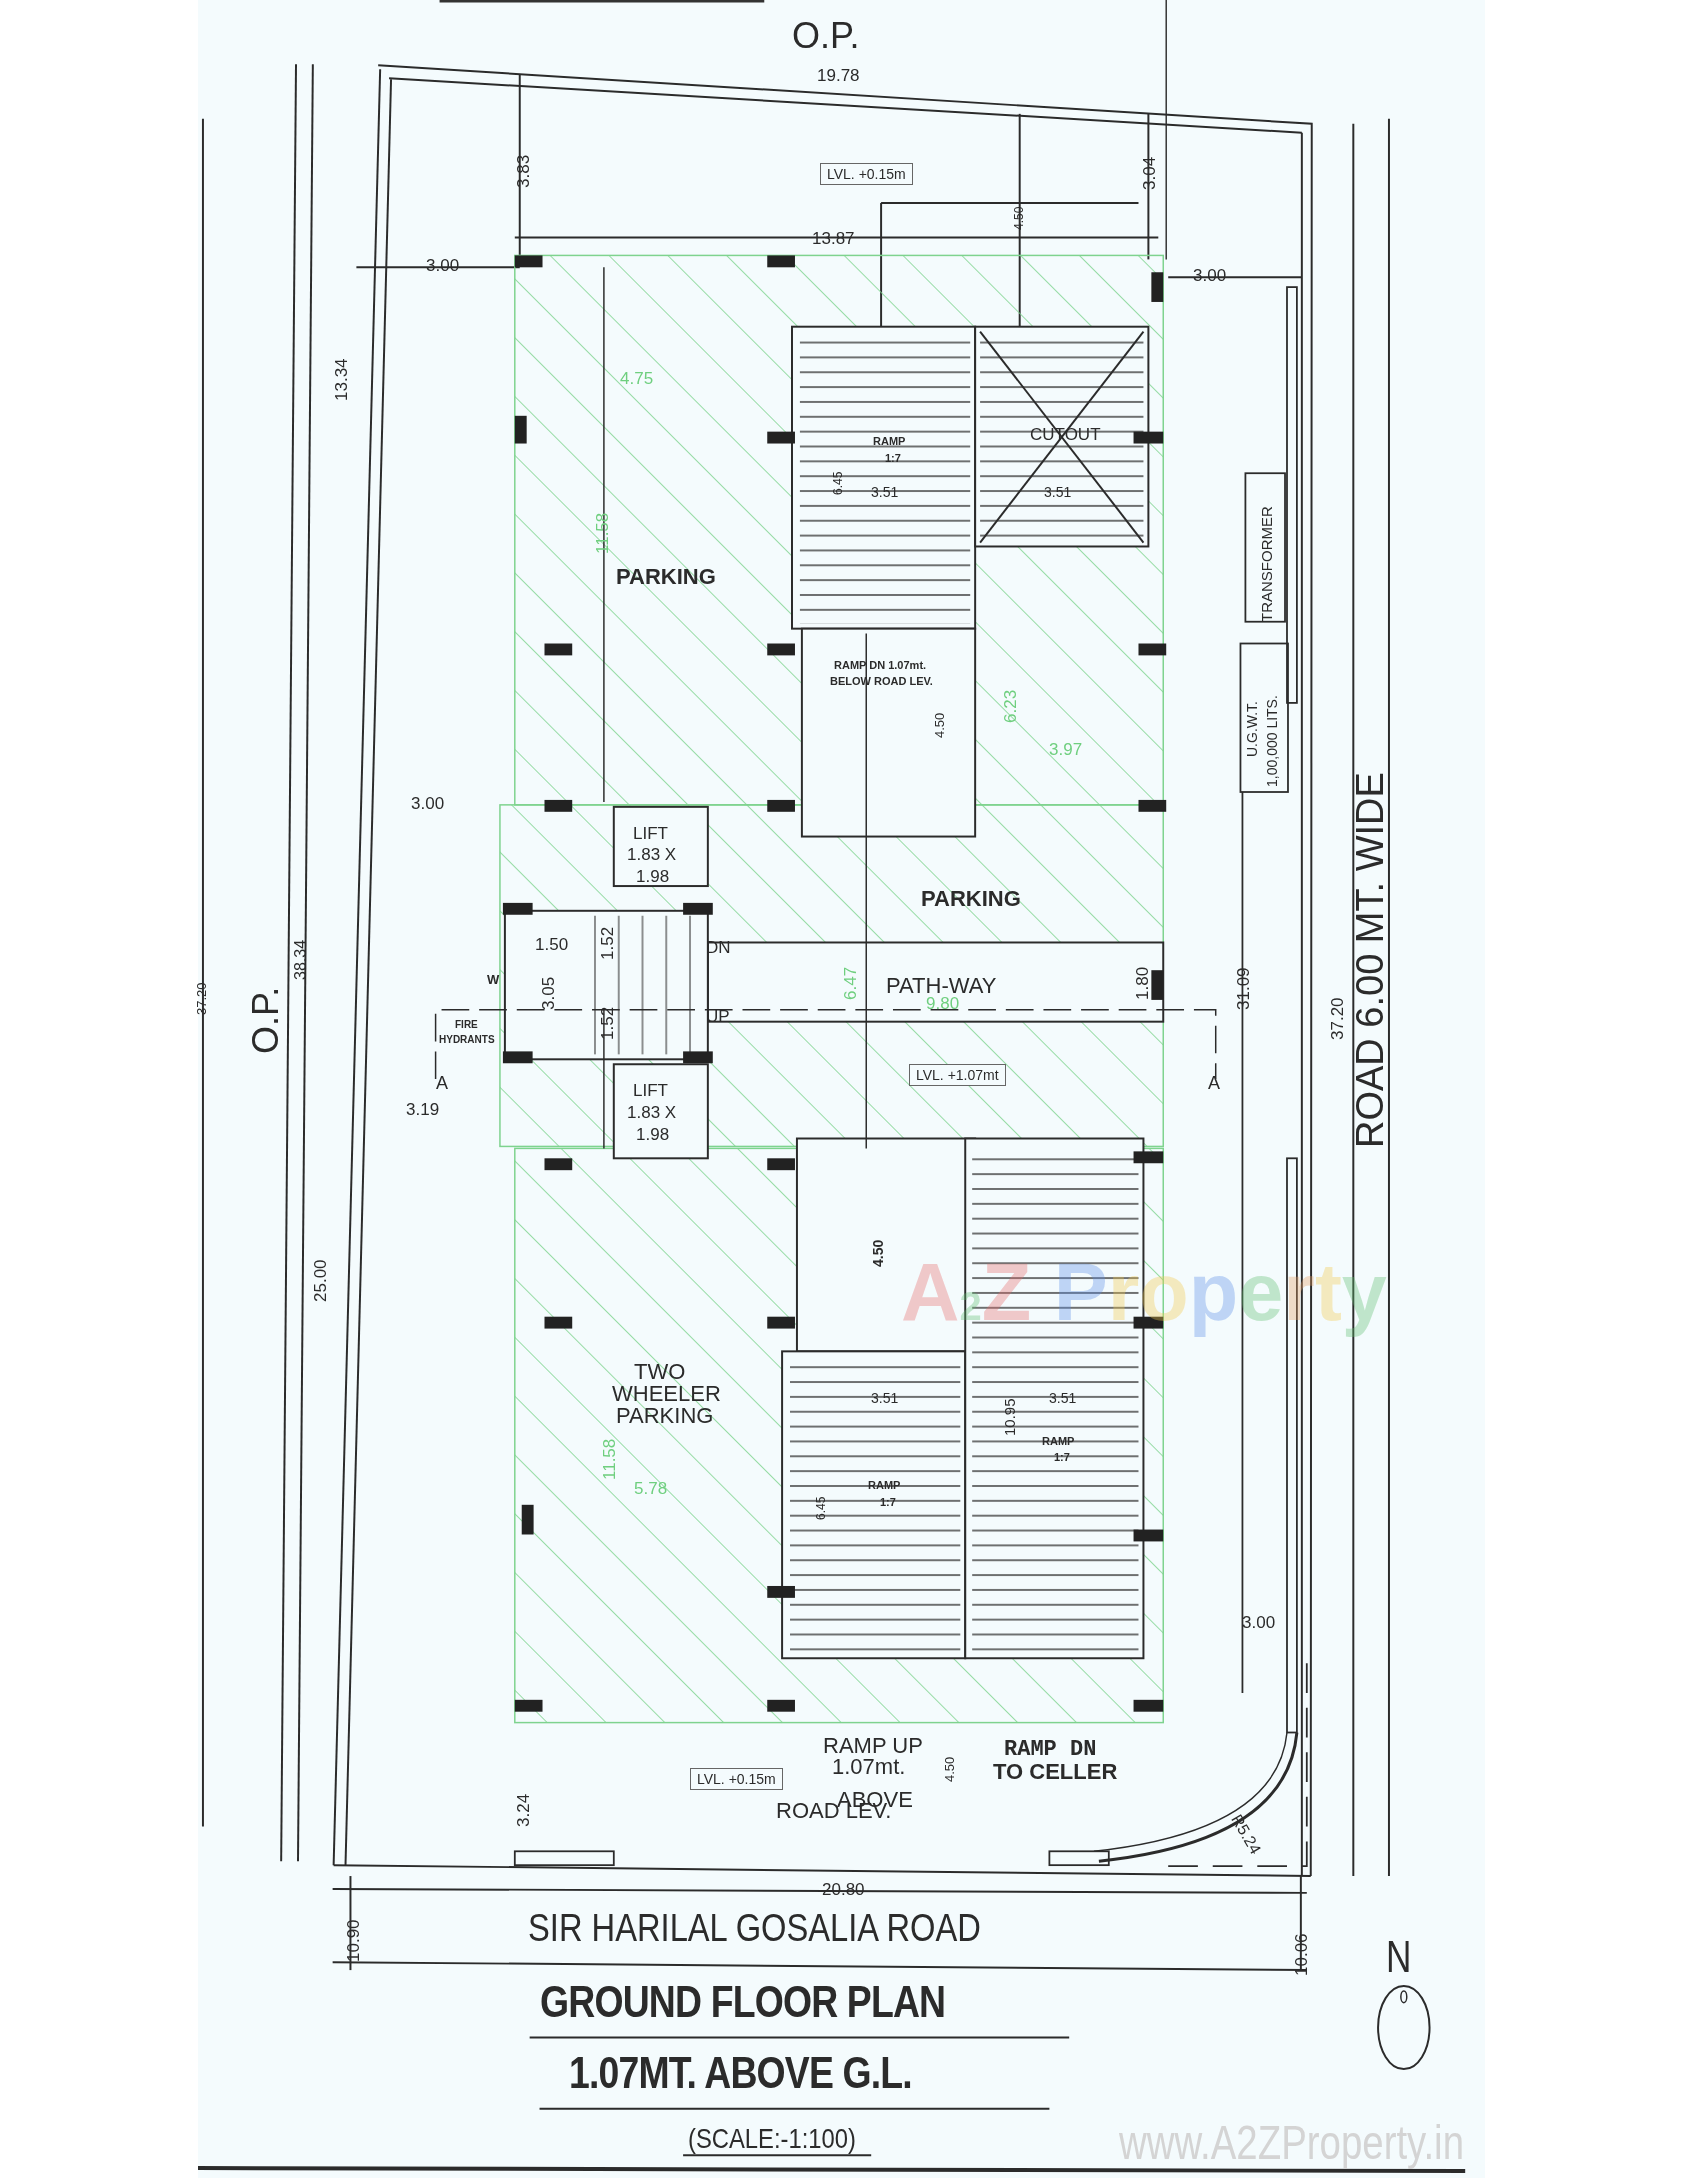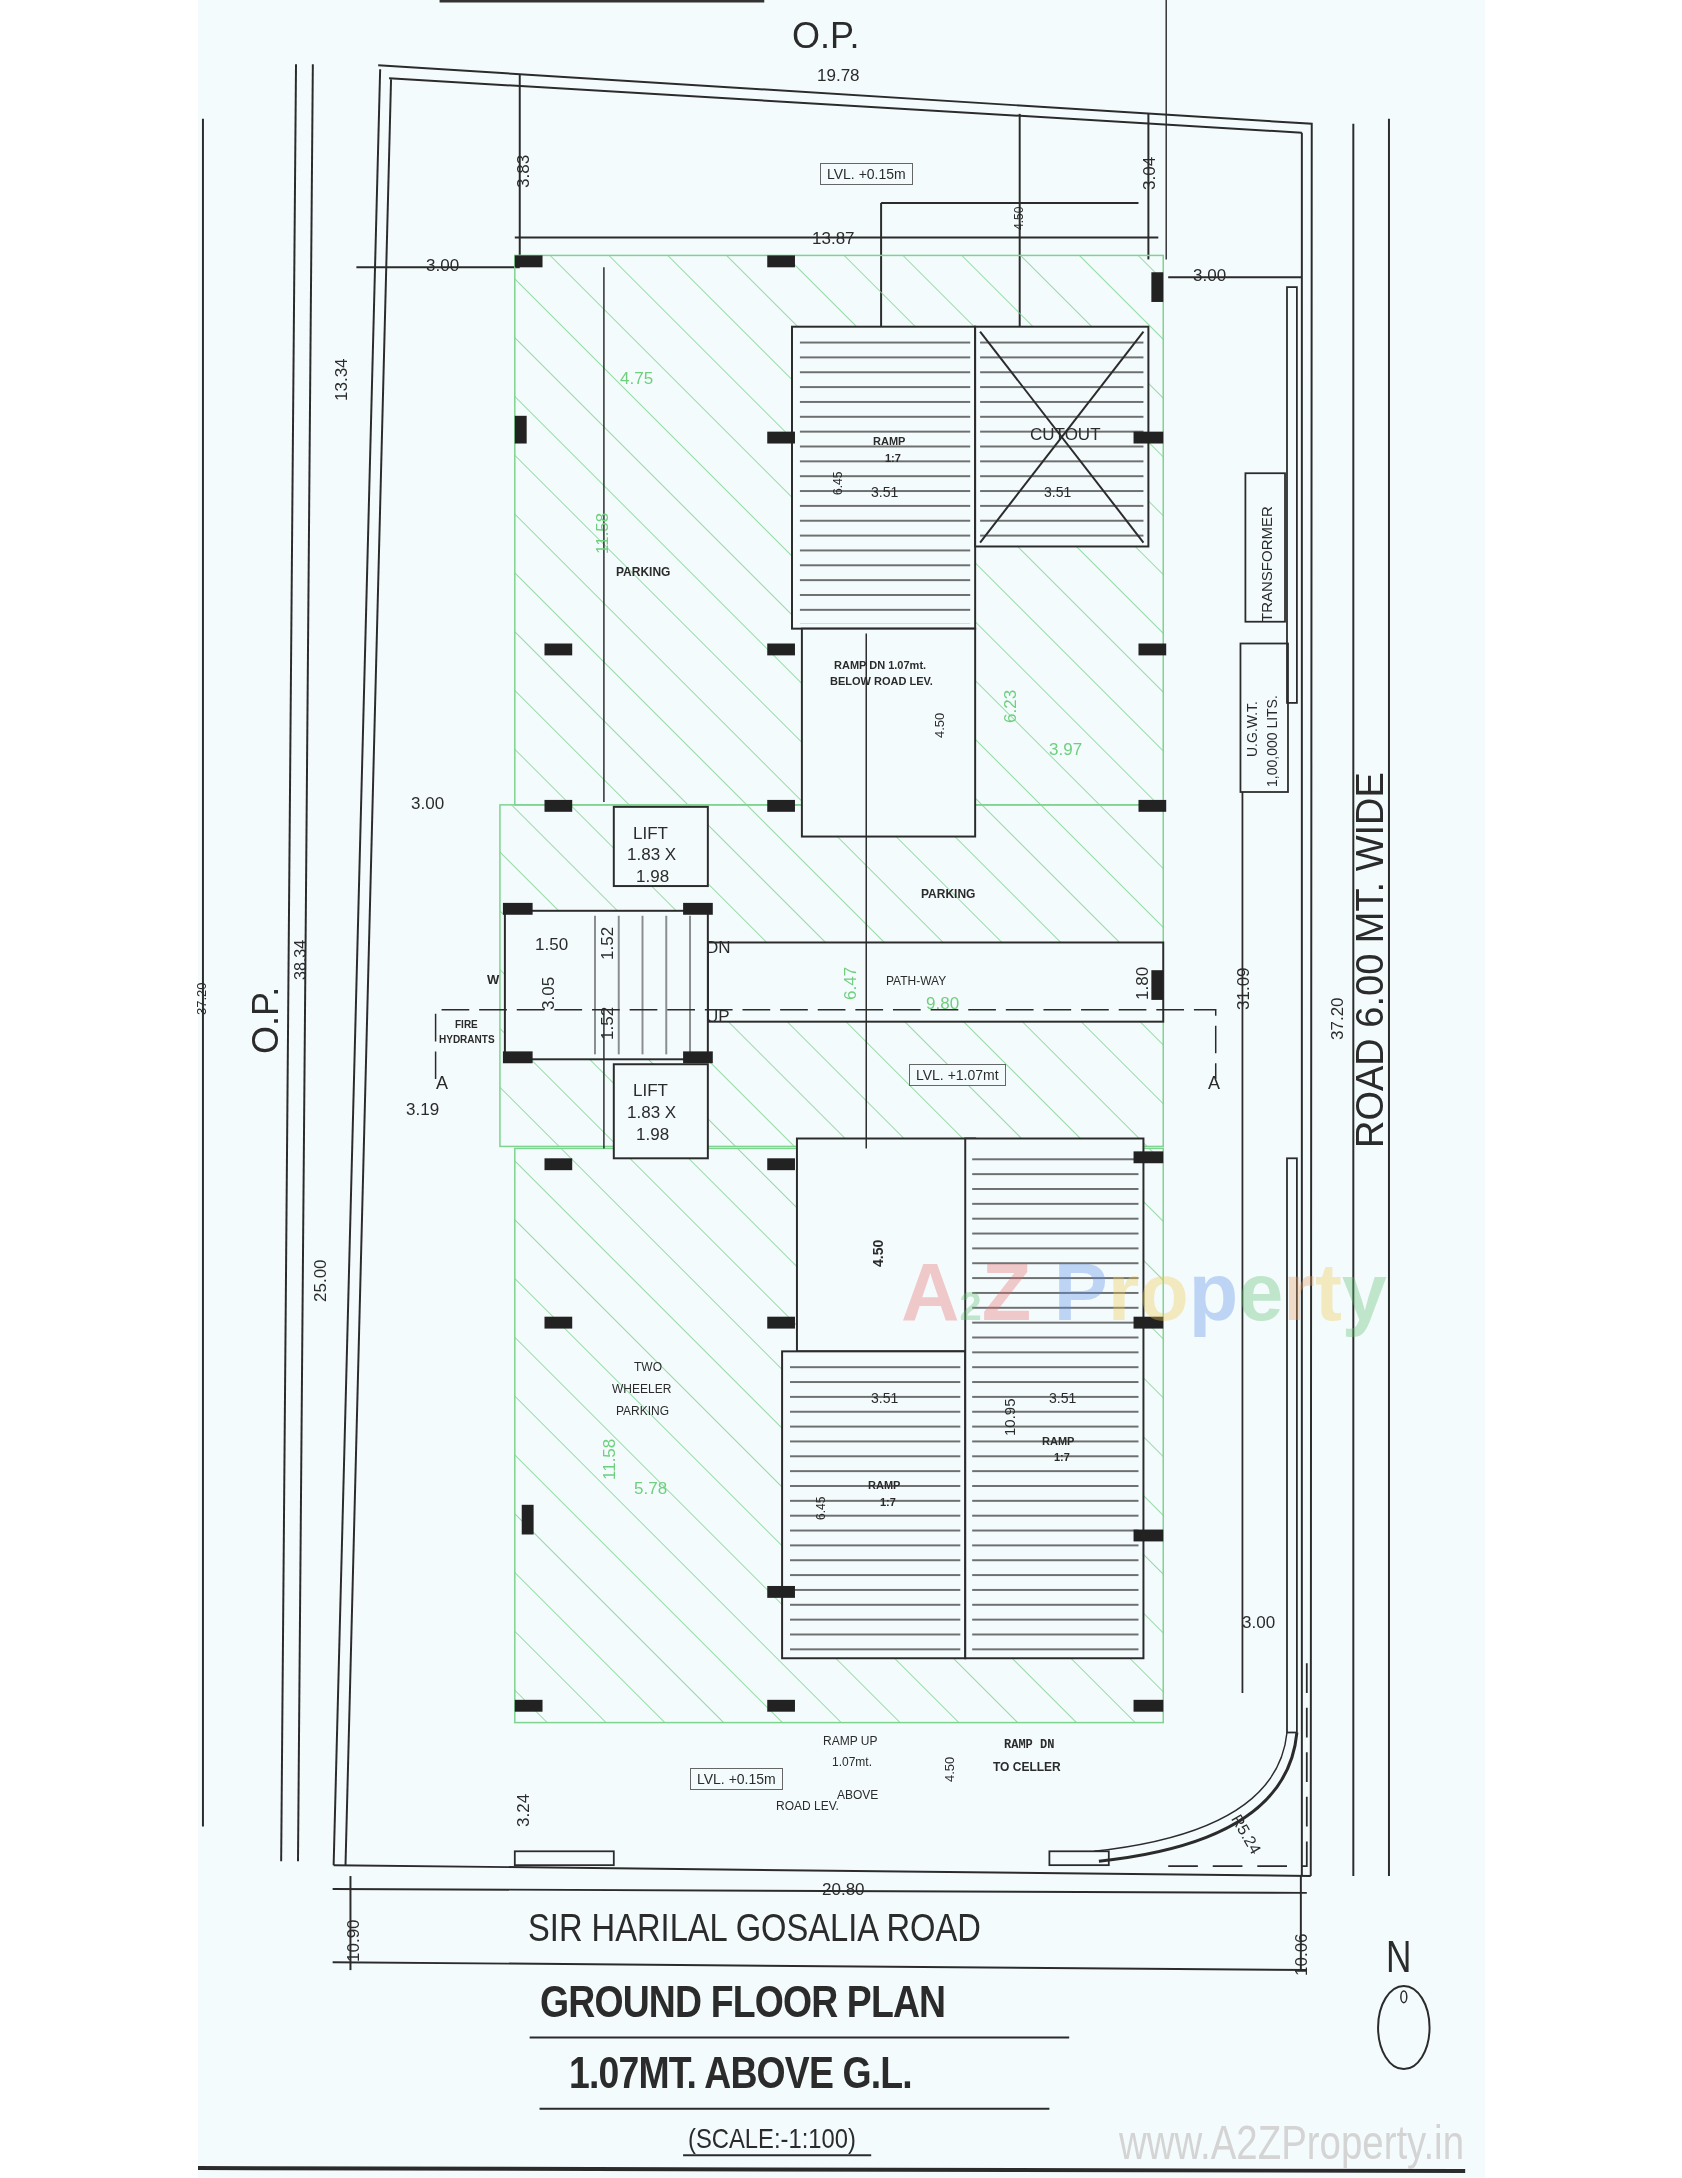--- a/index.html
+++ b/index.html
@@ -2,21 +2,21 @@
 <html><head>
 <meta charset="utf-8">
 <style>
   html,body{margin:0;padding:0;background:#ffffff;}
   body{width:1682px;height:2178px;position:relative;overflow:hidden;font-family:"Liberation Sans",sans-serif;color:#2a2a2a;}
   #sheet{position:absolute;left:198px;top:0;width:1287px;height:2178px;background:#f4fbfd;}
   svg#plan{position:absolute;left:0;top:0;width:1682px;height:2178px;}
   .lbl{position:absolute;white-space:nowrap;color:#2b2b2b;line-height:1;}
   .dim{font-size:17px;}
   .dimg{font-size:17px;color:#6fcf7f;}
-  .room{font-size:12px;font-weight:bold;text-align:right;}
+  .room{font-size:22px;font-weight:bold;text-align:right;}
   .small{font-size:11px;font-weight:bold;text-align:center;}
   .v{transform-origin:left top;transform:rotate(-90deg);}
   .box{border:1px solid #666;padding:3px 6px;background:#f4fbfd;}
   .big{font-size:36px;}
   .title{font-size:44px;font-weight:bold;font-family:"Liberation Sans Narrow","Liberation Sans",sans-serif;letter-spacing:-1px;}
   .road{font-size:38px;}
   .wm{font-size:81px;font-weight:bold;opacity:.35;}
   .wmurl{font-size:48px;color:#d4d4d4;}
 </style>
 </head>

